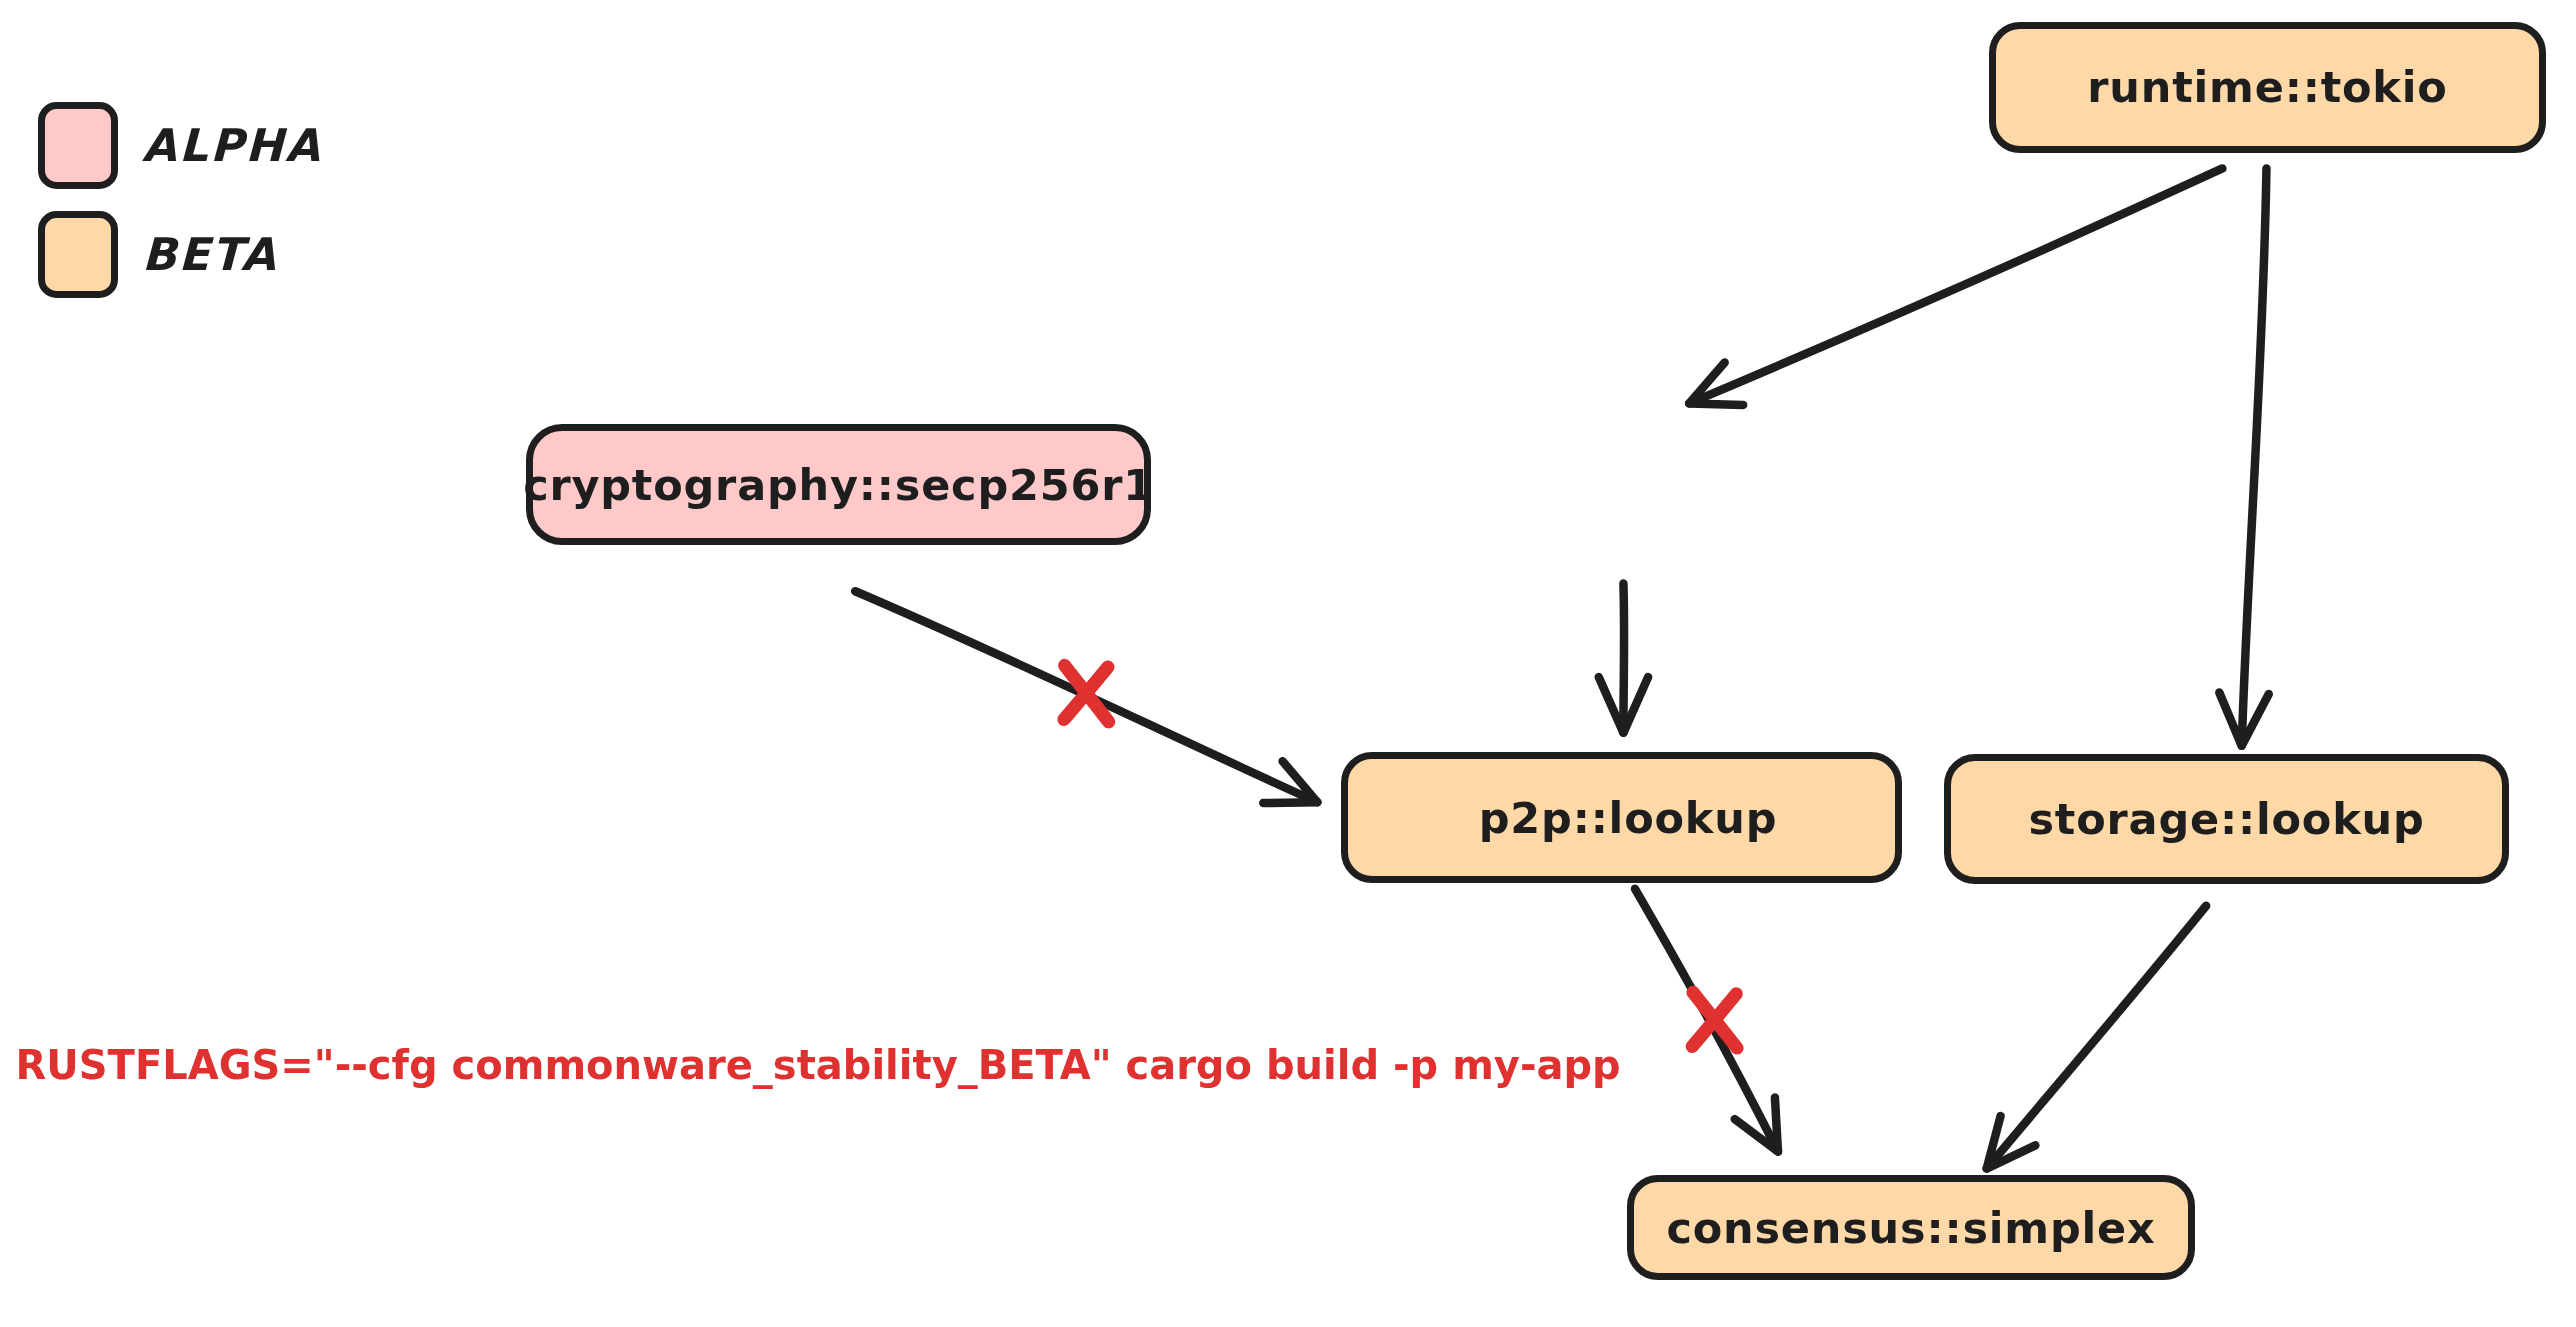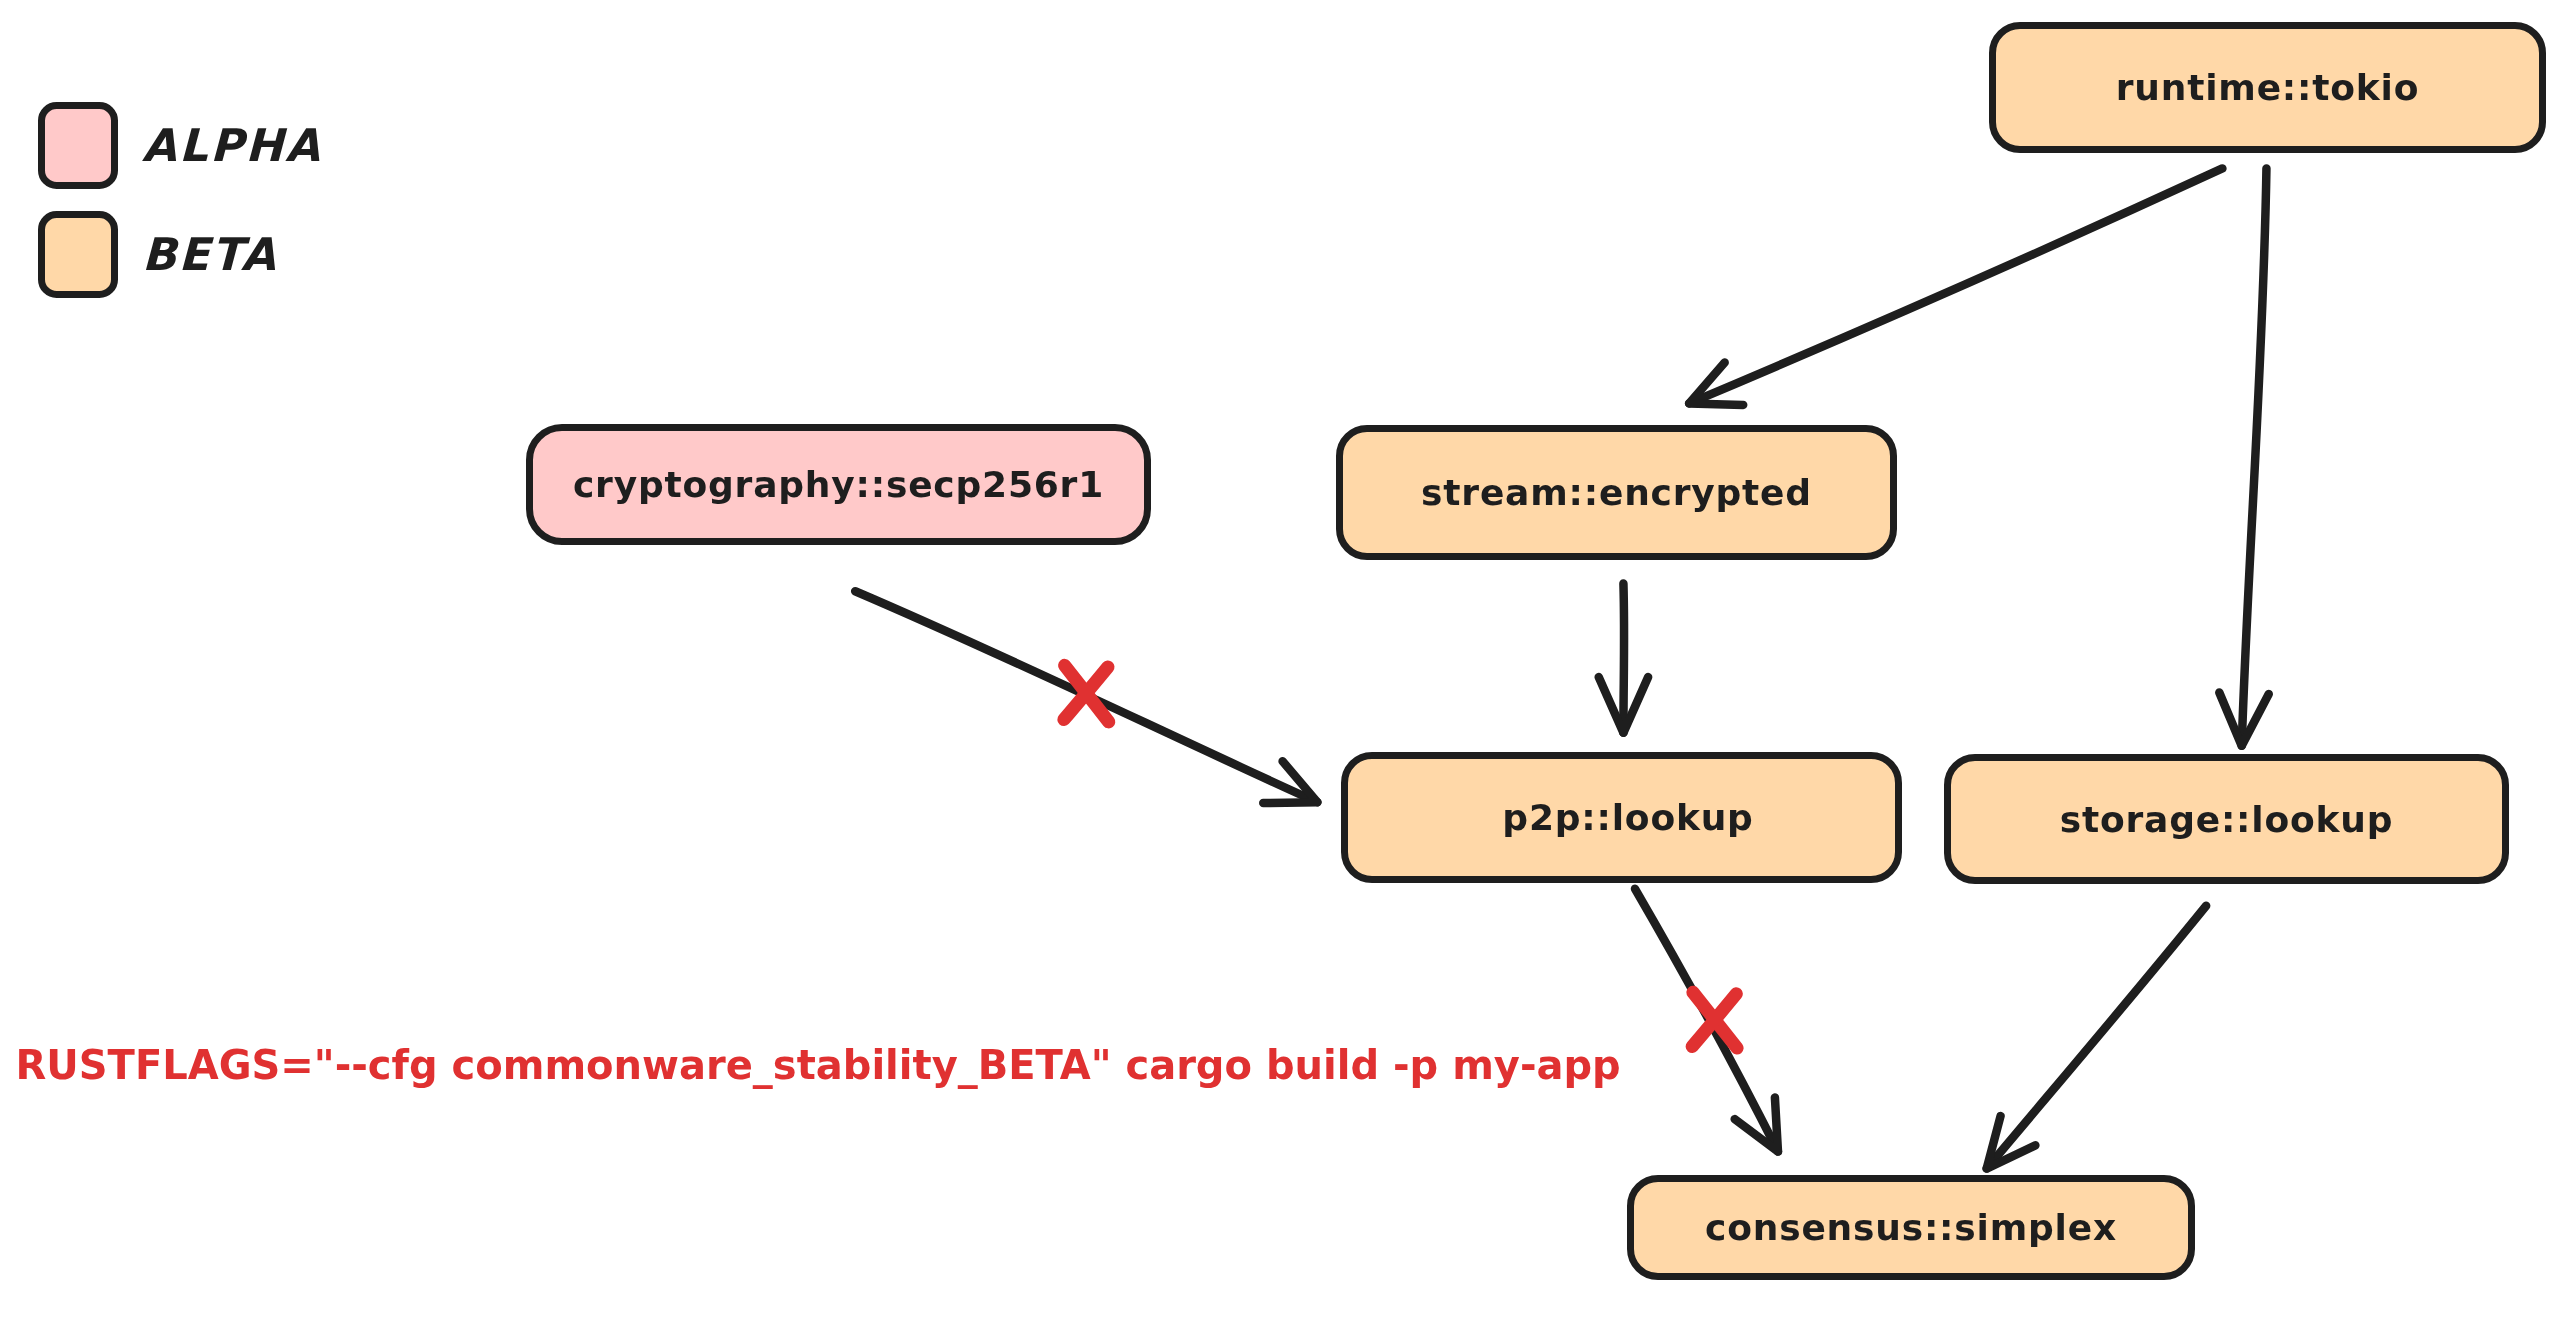--- a/index.html
+++ b/index.html
@@ -25,21 +25,21 @@
     width: 2576px;
     height: 1327px;
   }
   .node {
     position: absolute;
     border: 7.7px solid #1e1e1e;
     border-radius: 31px;
     display: flex;
     align-items: center;
     justify-content: center;
-    font-size: 36px;
+    font-size: 43px;
     font-weight: bold;
     letter-spacing: 0.8px;
     box-sizing: border-box;
     white-space: nowrap;
   }
   .node.beta  { background: #ffd8a8; }
   .node.alpha { background: #ffc9c9; }
 
   .node-runtime   { left: 1989px; top: 21.6px;   width: 557px; height: 131px; }
   .node-crypto    { left: 526px;  top: 424px;  width: 625px; height: 121px; border-radius: 36px; }
@@ -147,23 +147,20 @@
   </div>
 
   <div class="node beta node-runtime">
     <span>runtime::tokio</span>
   </div>
 
   <div class="node alpha node-crypto">
     <span>cryptography::secp256r1</span>
   </div>
 
-  <div class="node beta node-stream">
-    <span>stream::encrypted</span>
-  </div>
 
   <div class="node beta node-p2p">
     <span>p2p::lookup</span>
   </div>
 
   <div class="node beta node-storage">
     <span>storage::lookup</span>
   </div>
 
   <div class="node beta node-consensus">

